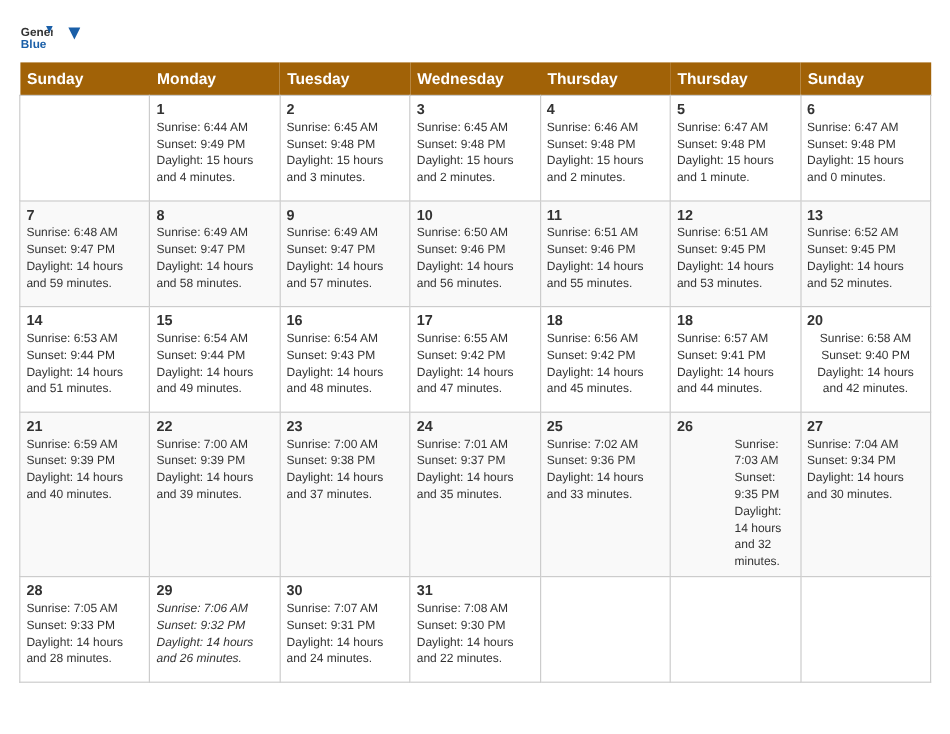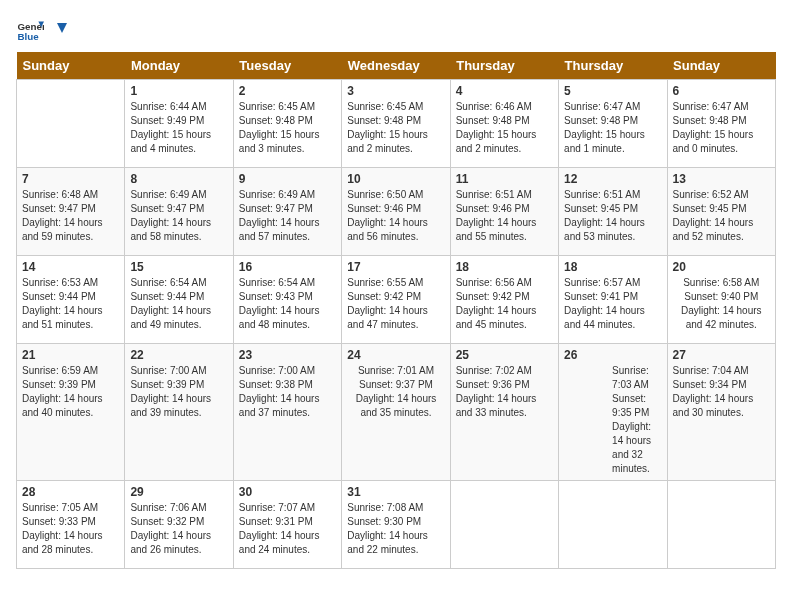--- a/index.html
+++ b/index.html
@@ -286,21 +286,21 @@
         </td>
         <td>
           <span class="day-number">23</span>
           <div class="cell-content" style="white-space: pre-line;">Sunrise: 7:00 AM
 Sunset: 9:38 PM
 Daylight: 14 hours
 and 37 minutes.</div>
         </td>
         <td>
           <span class="day-number">24</span>
-          <div class="cell-content" style="white-space: pre-line; text-align: center;">Sunrise: 7:01 AM
+          <div class="cell-content" style="white-space: pre-line;">Sunrise: 7:01 AM
 Sunset: 9:37 PM
 Daylight: 14 hours
 and 35 minutes.</div>
         </td>
         <td>
           <span class="day-number">25</span>
           <div class="cell-content" style="white-space: pre-line;">Sunrise: 7:02 AM
 Sunset: 9:36 PM
 Daylight: 14 hours
 and 33 minutes.</div>
@@ -323,21 +323,21 @@
       <tr>
         <td>
           <span class="day-number">28</span>
           <div class="cell-content" style="white-space: pre-line;">Sunrise: 7:05 AM
 Sunset: 9:33 PM
 Daylight: 14 hours
 and 28 minutes.</div>
         </td>
         <td>
           <span class="day-number">29</span>
-          <div class="cell-content" style="white-space: pre-line;">Sunrise: 7:06 AM
+          <div class="cell-content" style="white-space: pre-line; font-style: italic;">Sunrise: 7:06 AM
 Sunset: 9:32 PM
 Daylight: 14 hours
 and 26 minutes.</div>
         </td>
         <td>
           <span class="day-number">30</span>
           <div class="cell-content" style="white-space: pre-line;">Sunrise: 7:07 AM
 Sunset: 9:31 PM
 Daylight: 14 hours
 and 24 minutes.</div>

